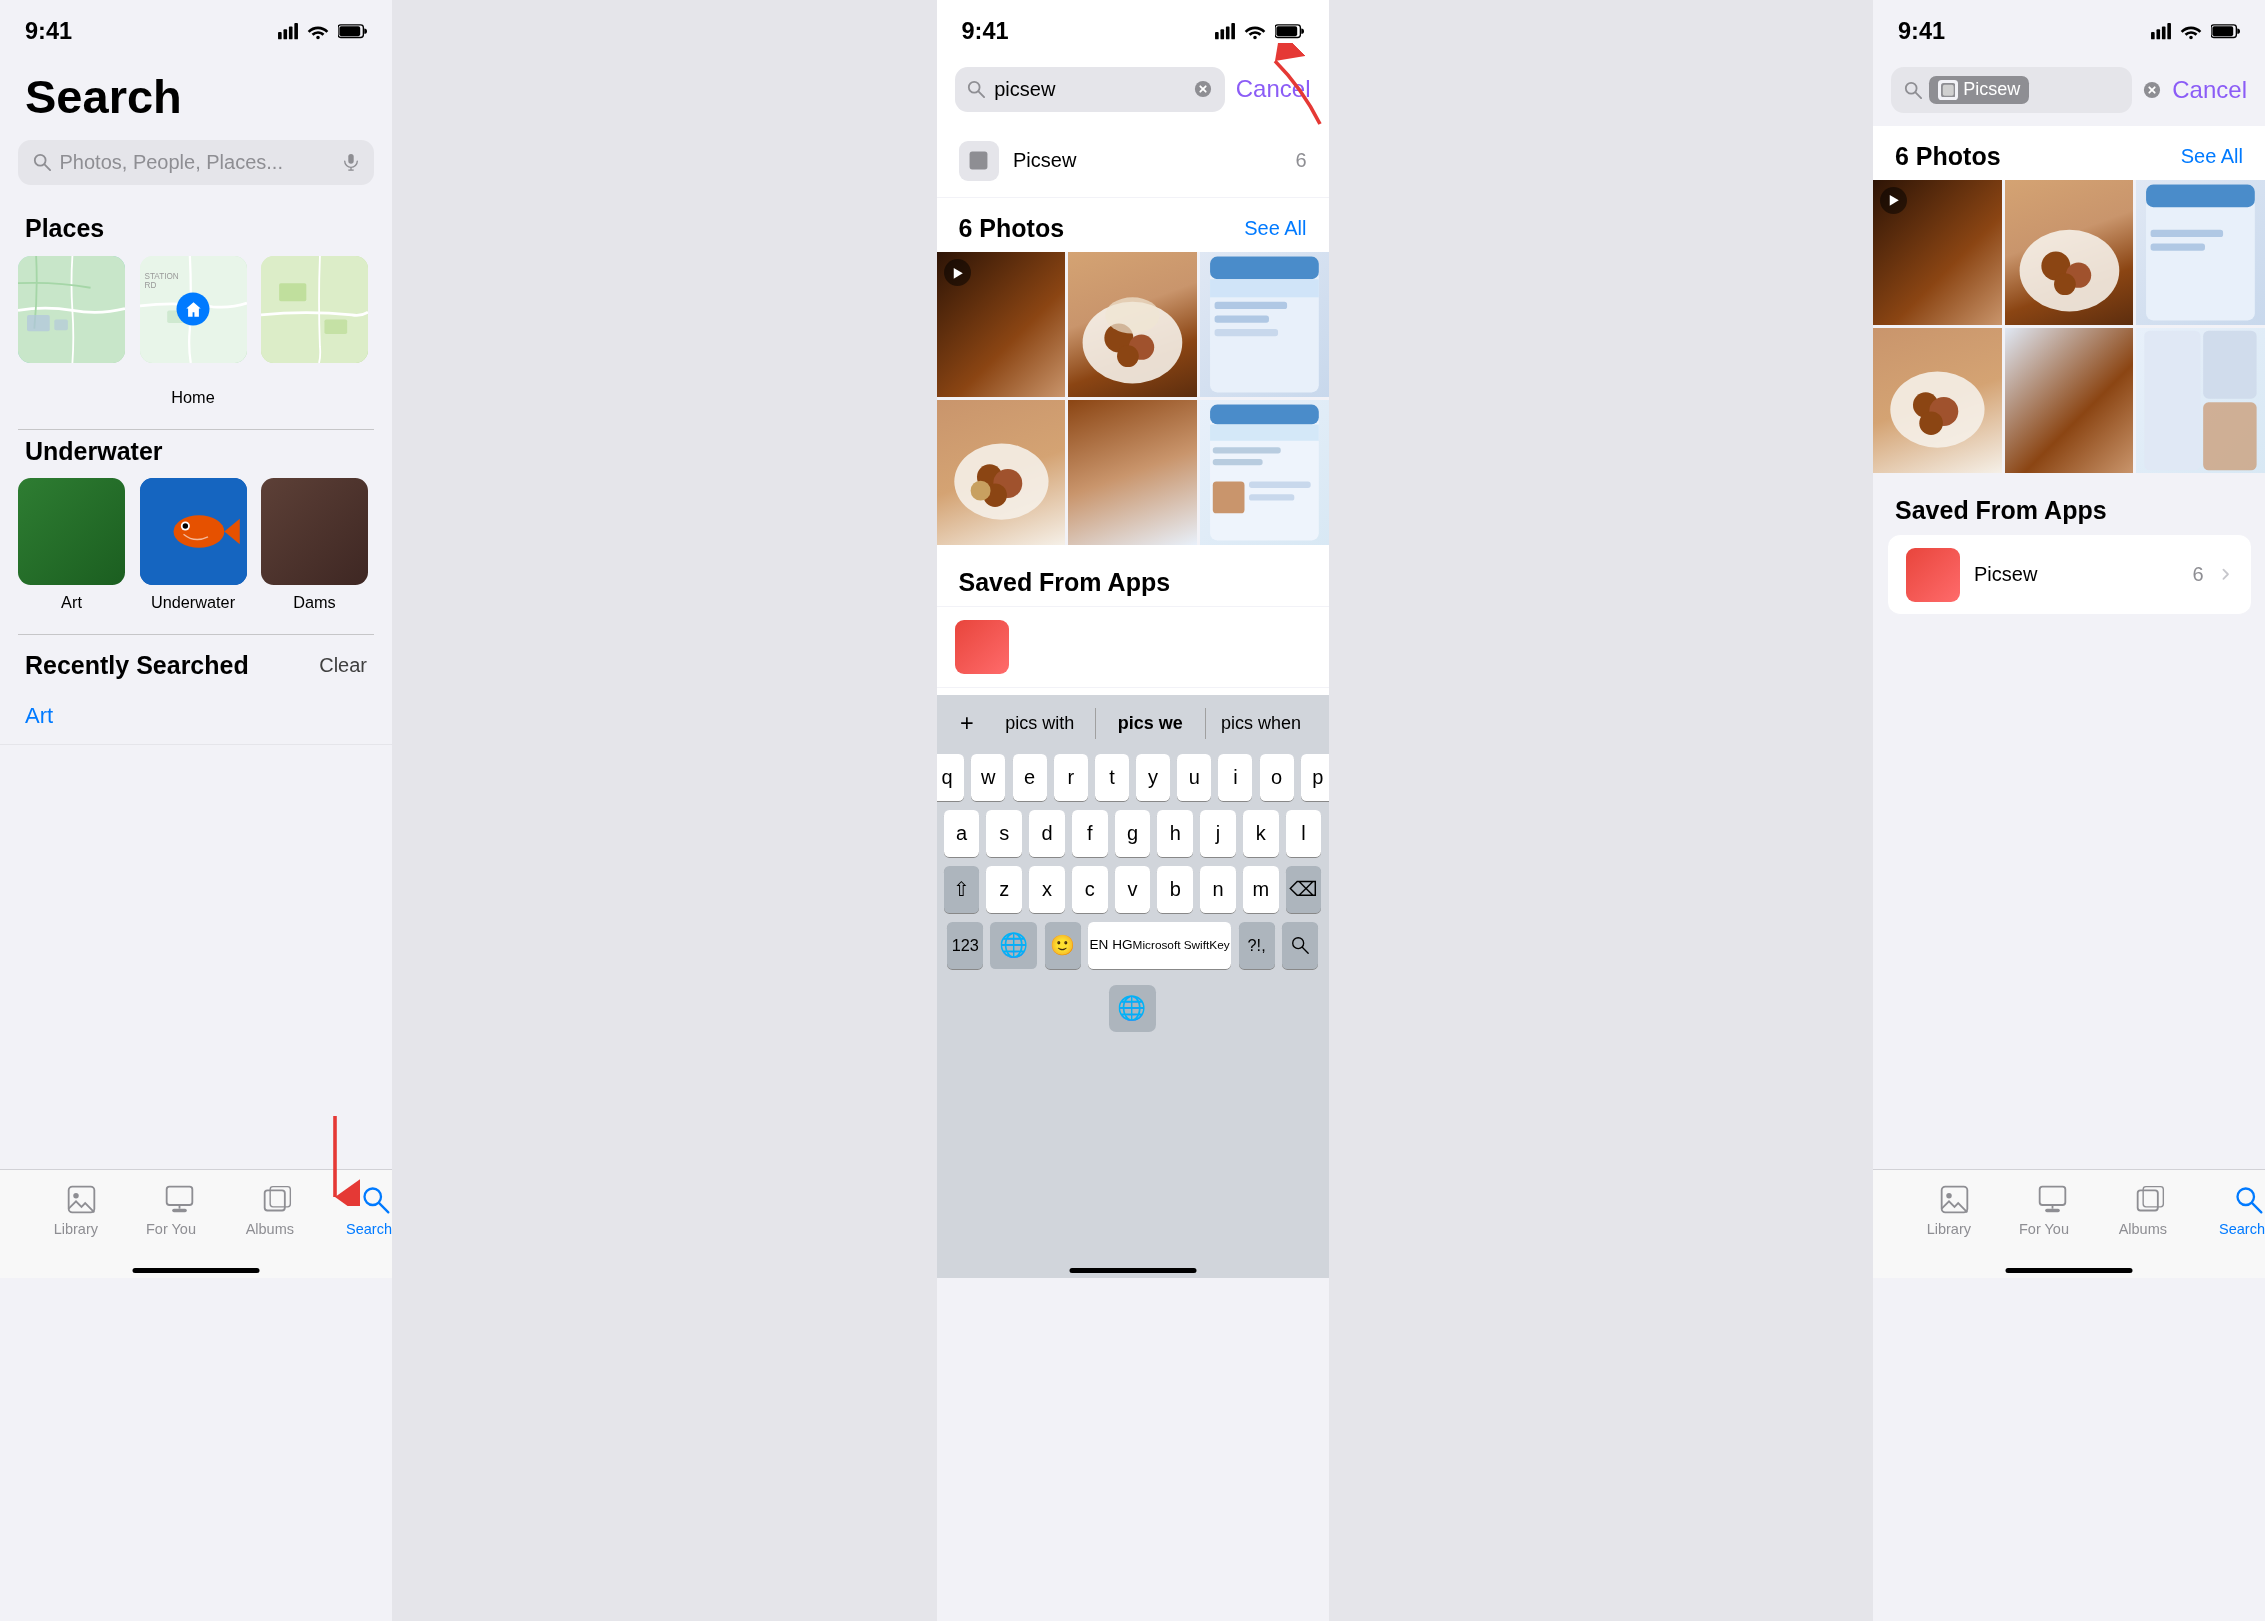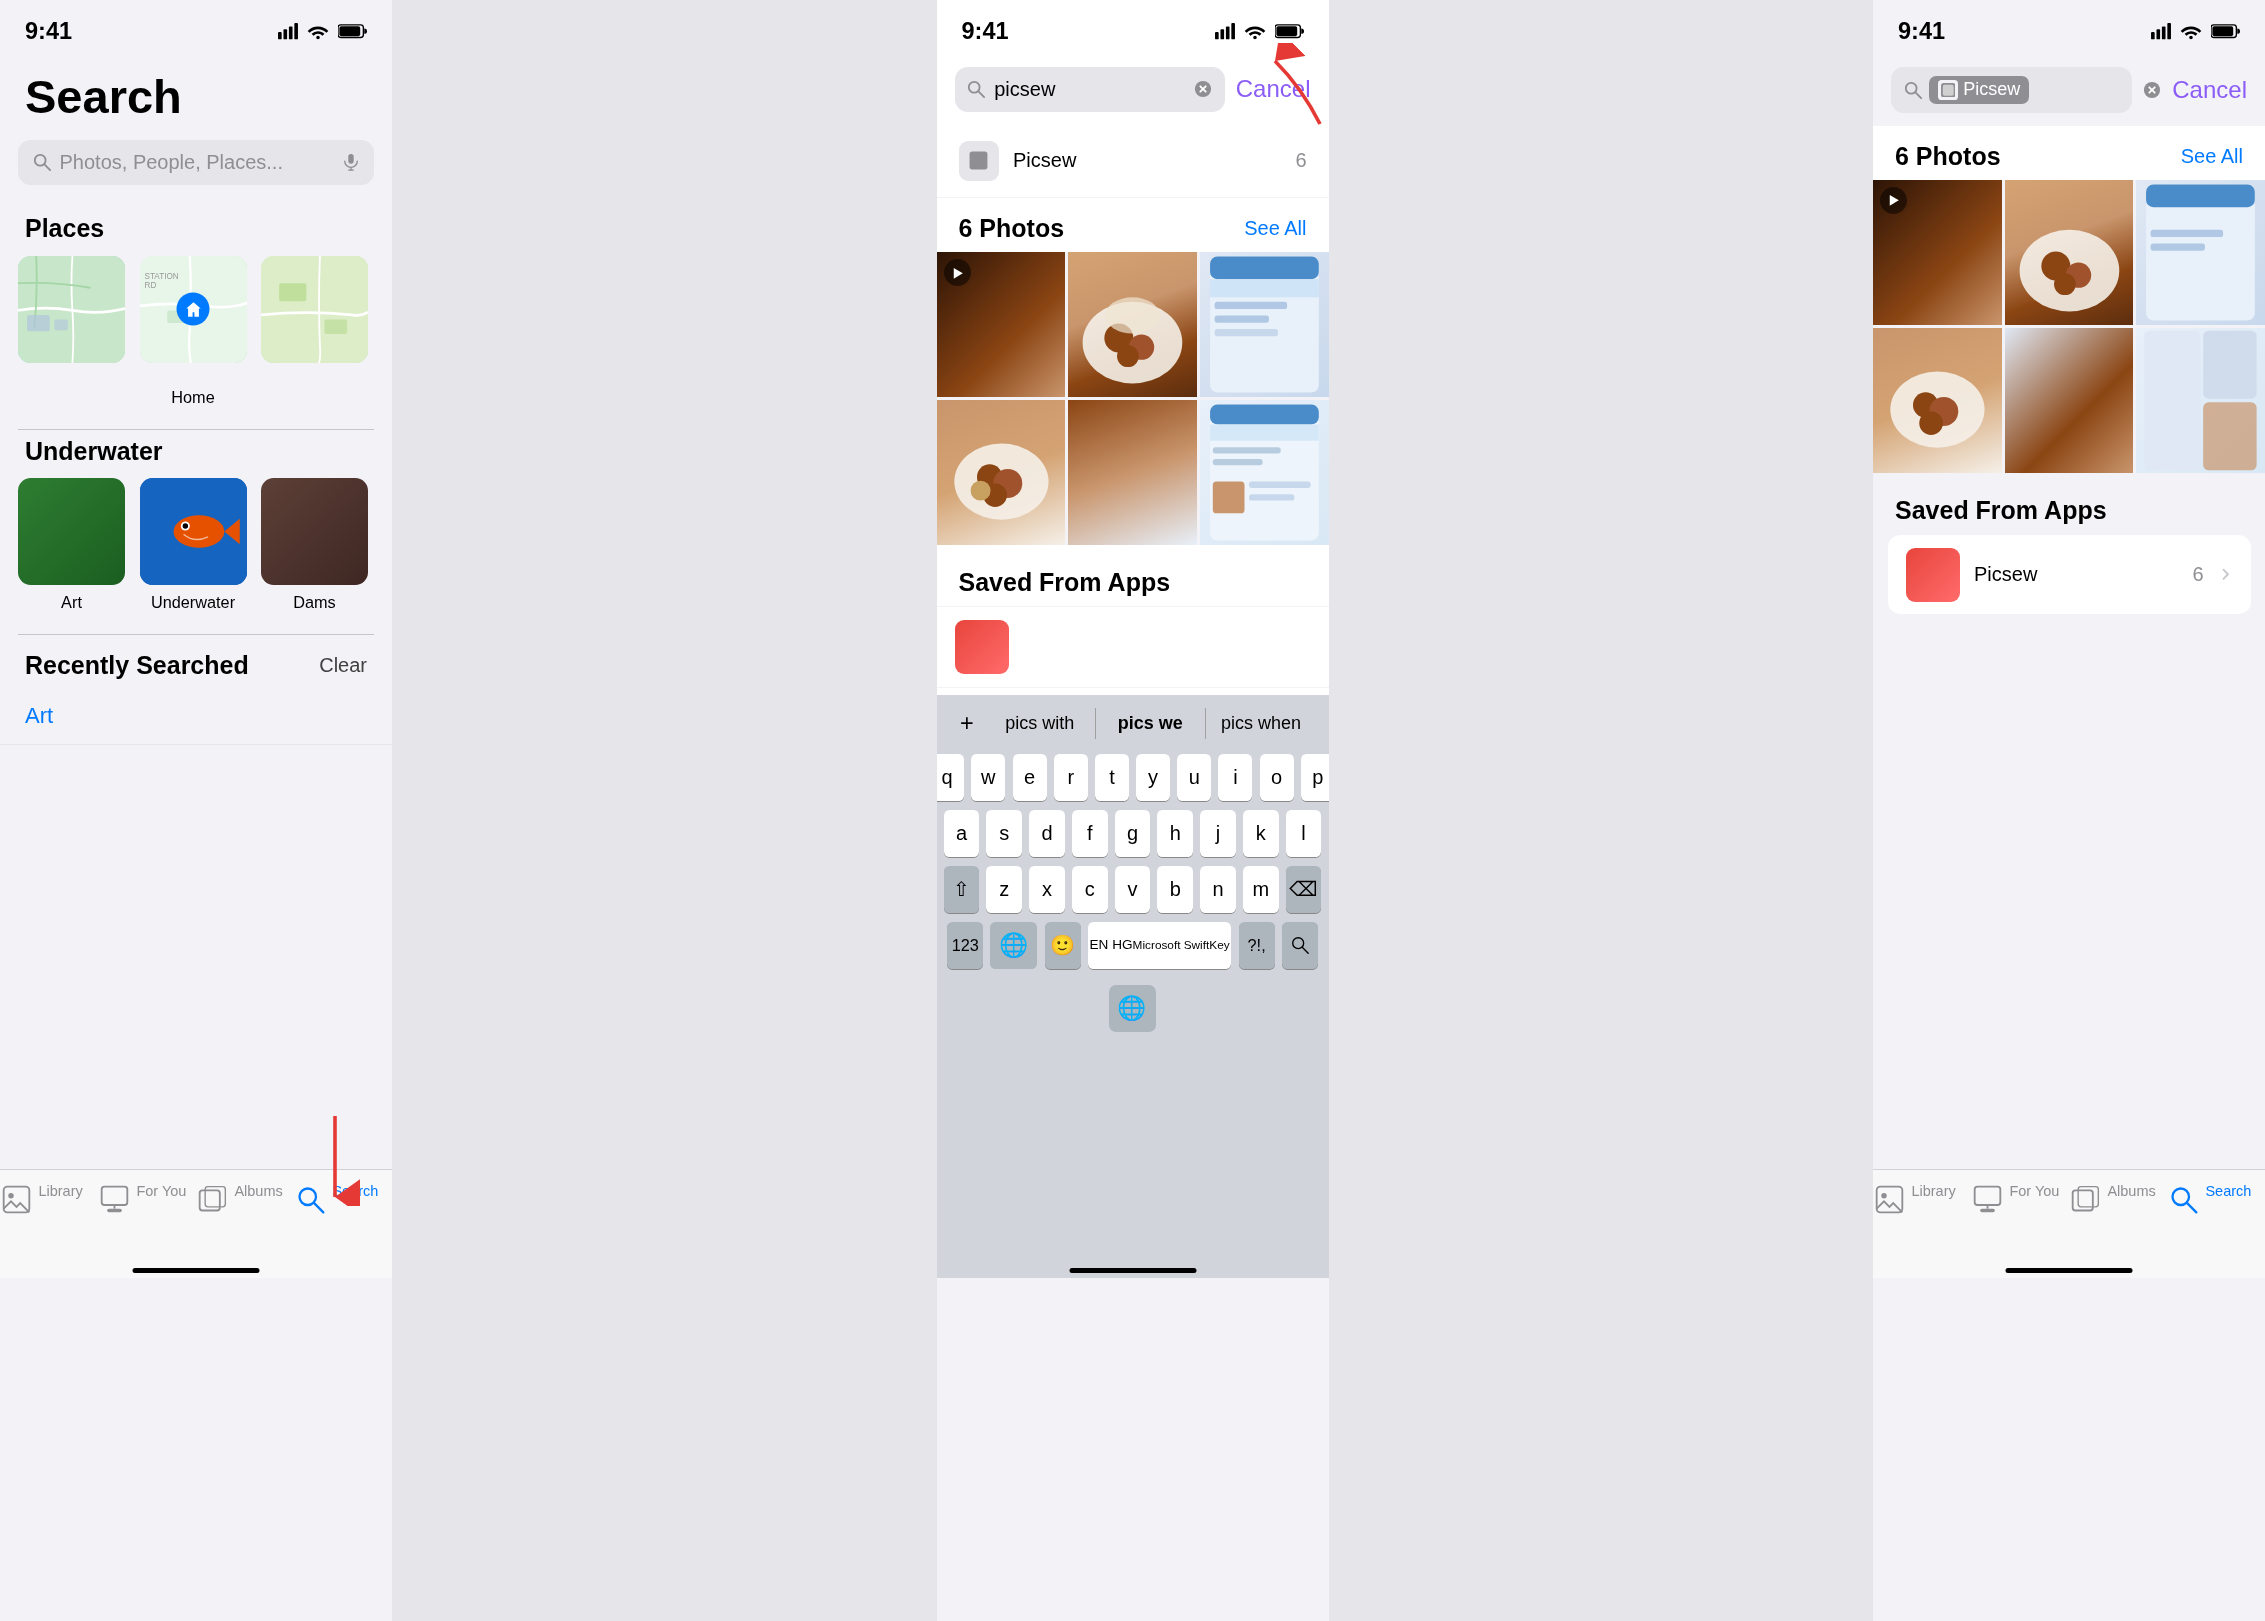--- a/index.html
+++ b/index.html
@@ -162,22 +162,22 @@
       height: 109px;
       background: rgba(248,248,248,0.95);
       border-top: 0.9px solid #d1d1d6;
       display: flex;
       align-items: flex-start;
       padding-top: 12.7px;
     }
     .tab-item {
       flex: 1;
       display: flex;
-      flex-direction: row;
-      align-items: flex-start;
+      flex-direction: column;
+      align-items: flex-end;
       gap: 5.4px;
     }
     .tab-icon { width: 33px; height: 33px; }
     .tab-label { font-size: 14.5px; color: #8e8e93; }
     .tab-label.active { color: #007aff; }
 
     
     .middle-panel {
       background: #fff;
     }

